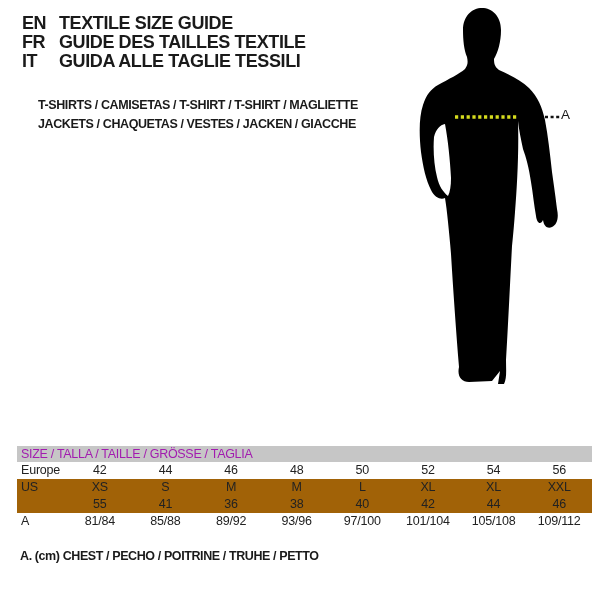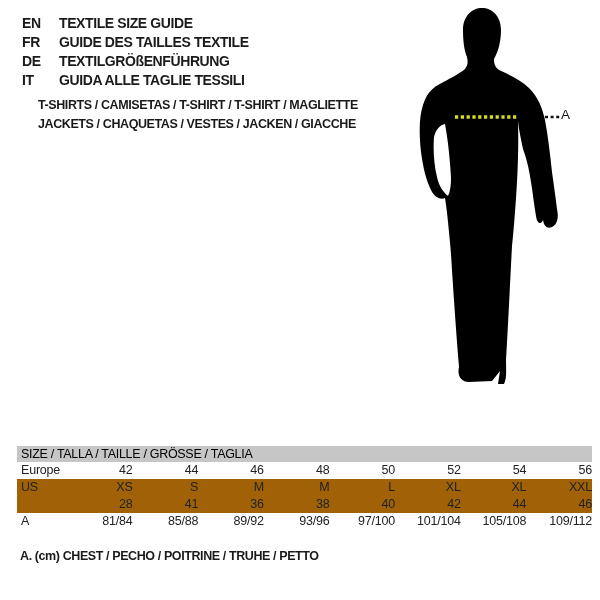--- a/index.html
+++ b/index.html
@@ -11,21 +11,21 @@
     overflow: hidden;
     font-family: "Liberation Sans", sans-serif;
     color: #1a1a1a;
   }
 
   
   .langs { position: absolute; left: 22px; top: 14px; }
   .lang-row {
     display: flex;
     line-height: 19px;
-    font-size: 14px;
+    font-size: 18px;
     font-weight: 700;
     letter-spacing: -0.4px;
   }
   .lang-code { width: 37px; flex: 0 0 37px; }
 
   
   .cats {
     position: absolute; left: 22px; top: 96px;
     font-size: 12.5px; font-weight: 700; line-height: 19px;
     letter-spacing: -0.4px;
@@ -45,55 +45,51 @@
     font-size: 13px; font-weight: 700; letter-spacing: -0.4px;
   }
 
   
   .size-table {
     position: absolute; left: 17px; top: 446px; width: 575px;
     font-size: 12.5px; letter-spacing: -0.2px; color: #222;
   }
   .thead {
     height: 16px; line-height: 16px;
-    background: #c6c6c6; color: #000000;
+    background: #c6c6c6; color: #a21caf;
     padding-left: 4px; letter-spacing: -0.3px;
   }
   .trow {
     display: grid;
     grid-template-columns: 50px repeat(8, 1fr);
     height: 17px; line-height: 17px;
   }
   .trow.shaded { background: #a16207; }
   .tlabel { padding-left: 4px; text-align: left; }
-  .tcell { text-align: right; }
+  .tcell { text-align: center; }
 
   
   .footnote {
     position: absolute; left: 20px; top: 549px;
     font-size: 12.5px; font-weight: 700; letter-spacing: -0.4px;
   }
 </style>
 </head>
 <body>
 
 <div class="stage">
 
   <div class="langs">
     <div class="lang-row">
       <span class="lang-code">EN</span>
       <span>TEXTILE SIZE GUIDE</span>
     </div>
     <div class="lang-row">
       <span class="lang-code">FR</span>
       <span>GUIDE DES TAILLES TEXTILE</span>
-    </div>
-    <div class="lang-row">
-      <span class="lang-code">DE</span>
-      <span>TEXTILGRÖßENFÜHRUNG</span>
     </div>
     <div class="lang-row">
       <span class="lang-code">IT</span>
       <span>GUIDA ALLE TAGLIE TESSILI</span>
     </div>
   </div>
 
   <div class="cats">
     <div>T-SHIRTS / CAMISETAS / T-SHIRT / T-SHIRT / MAGLIETTE</div>
     <div>JACKETS / CHAQUETAS / VESTES / JACKEN / GIACCHE</div>
@@ -170,21 +166,21 @@
       <div class="tcell">M</div>
       <div class="tcell">M</div>
       <div class="tcell">L</div>
       <div class="tcell">XL</div>
       <div class="tcell">XL</div>
       <div class="tcell">XXL</div>
     </div>
 
     <div class="trow shaded">
       <div class="tlabel"></div>
-      <div class="tcell">28</div>
+      <div class="tcell">55</div>
       <div class="tcell">41</div>
       <div class="tcell">36</div>
       <div class="tcell">38</div>
       <div class="tcell">40</div>
       <div class="tcell">42</div>
       <div class="tcell">44</div>
       <div class="tcell">46</div>
     </div>
 
     <div class="trow">

